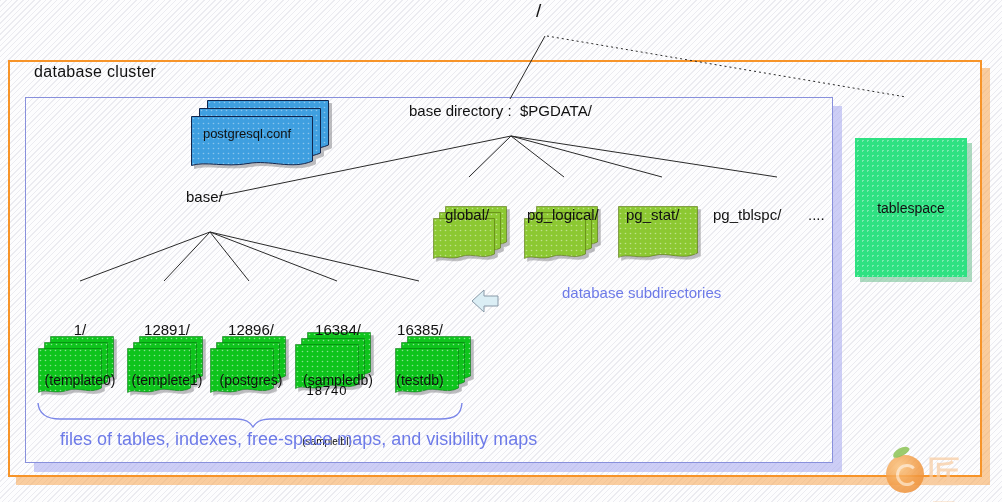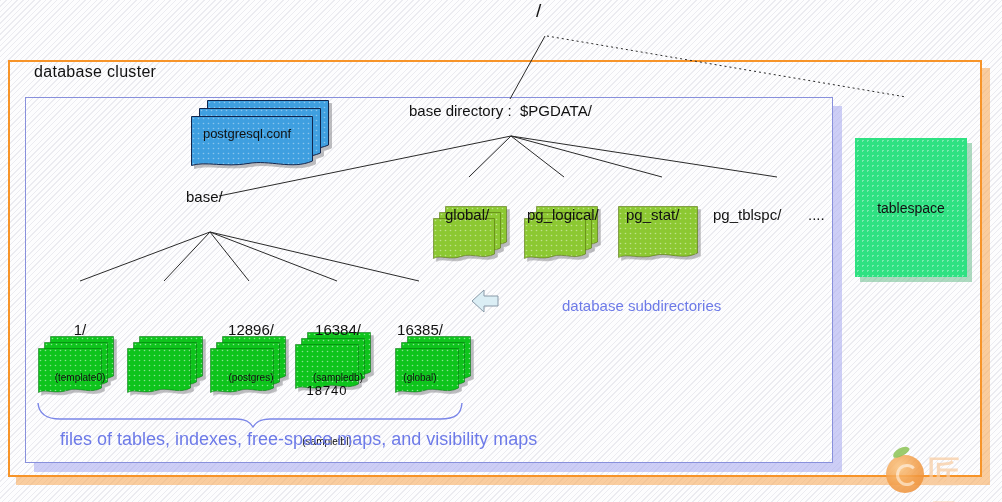--- a/index.html
+++ b/index.html
@@ -40,26 +40,26 @@
   .fill-b{fill:url(#dotBlue);stroke:#12264d;stroke-width:1;}
   .fill-o{fill:url(#dotOlive);stroke:rgba(80,105,10,0.55);stroke-width:1;}
   .fill-g{fill:url(#dotGreen);stroke:rgba(0,105,10,0.5);stroke-width:1;}
   .txt-layer{z-index:4;}
   #root-label{left:536px;top:0px;font-size:19px;}
   #cluster-title{left:34px;top:63px;font-size:16px;letter-spacing:0.3px;}
   #pgdata-label{left:409px;top:102px;font-size:15px;}
   .topdir{top:181px;font-size:15px;margin-top:25px;}
   #base-label{left:186px;top:188px;font-size:15px;}
   .subcol{top:286px;width:100px;text-align:center;font-size:15px;}
-  .subcol .nm{font-size:10px;}
+  .subcol .nm{font-size:14px;}
   #config-label{left:191px;top:127px;width:112px;text-align:center;font-size:13px;z-index:4;}
   #sample-label{left:295px;top:347px;width:64px;text-align:center;z-index:4;color:#0a0a0a;}
   #sample-label .l1{font-size:13px;letter-spacing:1px;}
   #sample-label .l2{font-size:10px;}
-  #note-subdirs{left:517px;top:297px;font-size:15px;padding-left:45px;}
+  #note-subdirs{left:517px;top:284px;font-size:15px;padding-left:45px;}
   #note-files{left:60px;top:429px;font-size:18px;}
   #arrow-svg{position:absolute;left:470px;top:286px;z-index:3;}
   
   #watermark{position:absolute;left:876px;top:445px;width:120px;height:54px;z-index:5;}
   #leaf-icon{position:absolute;left:16px;top:3px;width:18px;height:8px;background:#8cc355;border-radius:50% 50% 50% 50%/60% 60% 40% 40%;transform:rotate(-28deg);opacity:0.85;}
   #tangerine-icon{position:absolute;left:10px;top:10px;width:38px;height:38px;border-radius:50%;
     background:radial-gradient(circle at 35% 32%, #fbc27c, #f29a43 55%, #ec8a31);opacity:0.85;}
   #tangerine-ring{position:absolute;left:10px;top:9px;width:16px;height:16px;border:3px solid rgba(255,236,214,0.75);border-radius:50%;border-right-color:transparent;}
   #watermark-text{position:absolute;left:52px;top:6px;font-size:32px;font-weight:bold;color:#f8cda4;letter-spacing:3px;opacity:0.75;}
 </style>
@@ -173,31 +173,35 @@
   <div class="lbl black txt-layer topdir" style="left:626px">pg_stat/</div>
   <div class="lbl black txt-layer topdir" style="left:713px">pg_tblspc/</div>
   <div class="lbl black txt-layer topdir" style="left:808px">....</div>
 
   <div class="lbl black txt-layer" id="base-label">base/</div>
 
   <div class="lbl black txt-layer subcol" style="left:30px">
     <div>1/</div>
     <div class="nm">(template0)</div>
   </div>
+  <div class="lbl black txt-layer subcol" style="left:117px">
+    <div>12891/</div>
+    <div class="nm">(templete1)</div>
+  </div>
   <div class="lbl black txt-layer subcol" style="left:201px">
     <div>12896/</div>
     <div class="nm">(postgres)</div>
   </div>
   <div class="lbl black txt-layer subcol" style="left:288px">
     <div>16384/</div>
     <div class="nm">(sampledb)</div>
   </div>
   <div class="lbl black txt-layer subcol" style="left:370px">
     <div>16385/</div>
-    <div class="nm">(global)</div>
+    <div class="nm">(testdb)</div>
   </div>
 
   <svg id="arrow-svg" width="30" height="30">
     <polygon points="2,15 14,4 14,10 28,10 28,20 14,20 14,26" fill="#dbeef5" stroke="#8a9aa8" stroke-width="1"></polygon>
   </svg>
   <div class="lbl peri txt-layer" id="note-subdirs">database subdirectories</div>
   <div class="lbl peri txt-layer" id="note-files">files of tables, indexes, free-space maps, and visibility maps</div>
 
   <div id="watermark">
     <div id="tangerine-icon">

